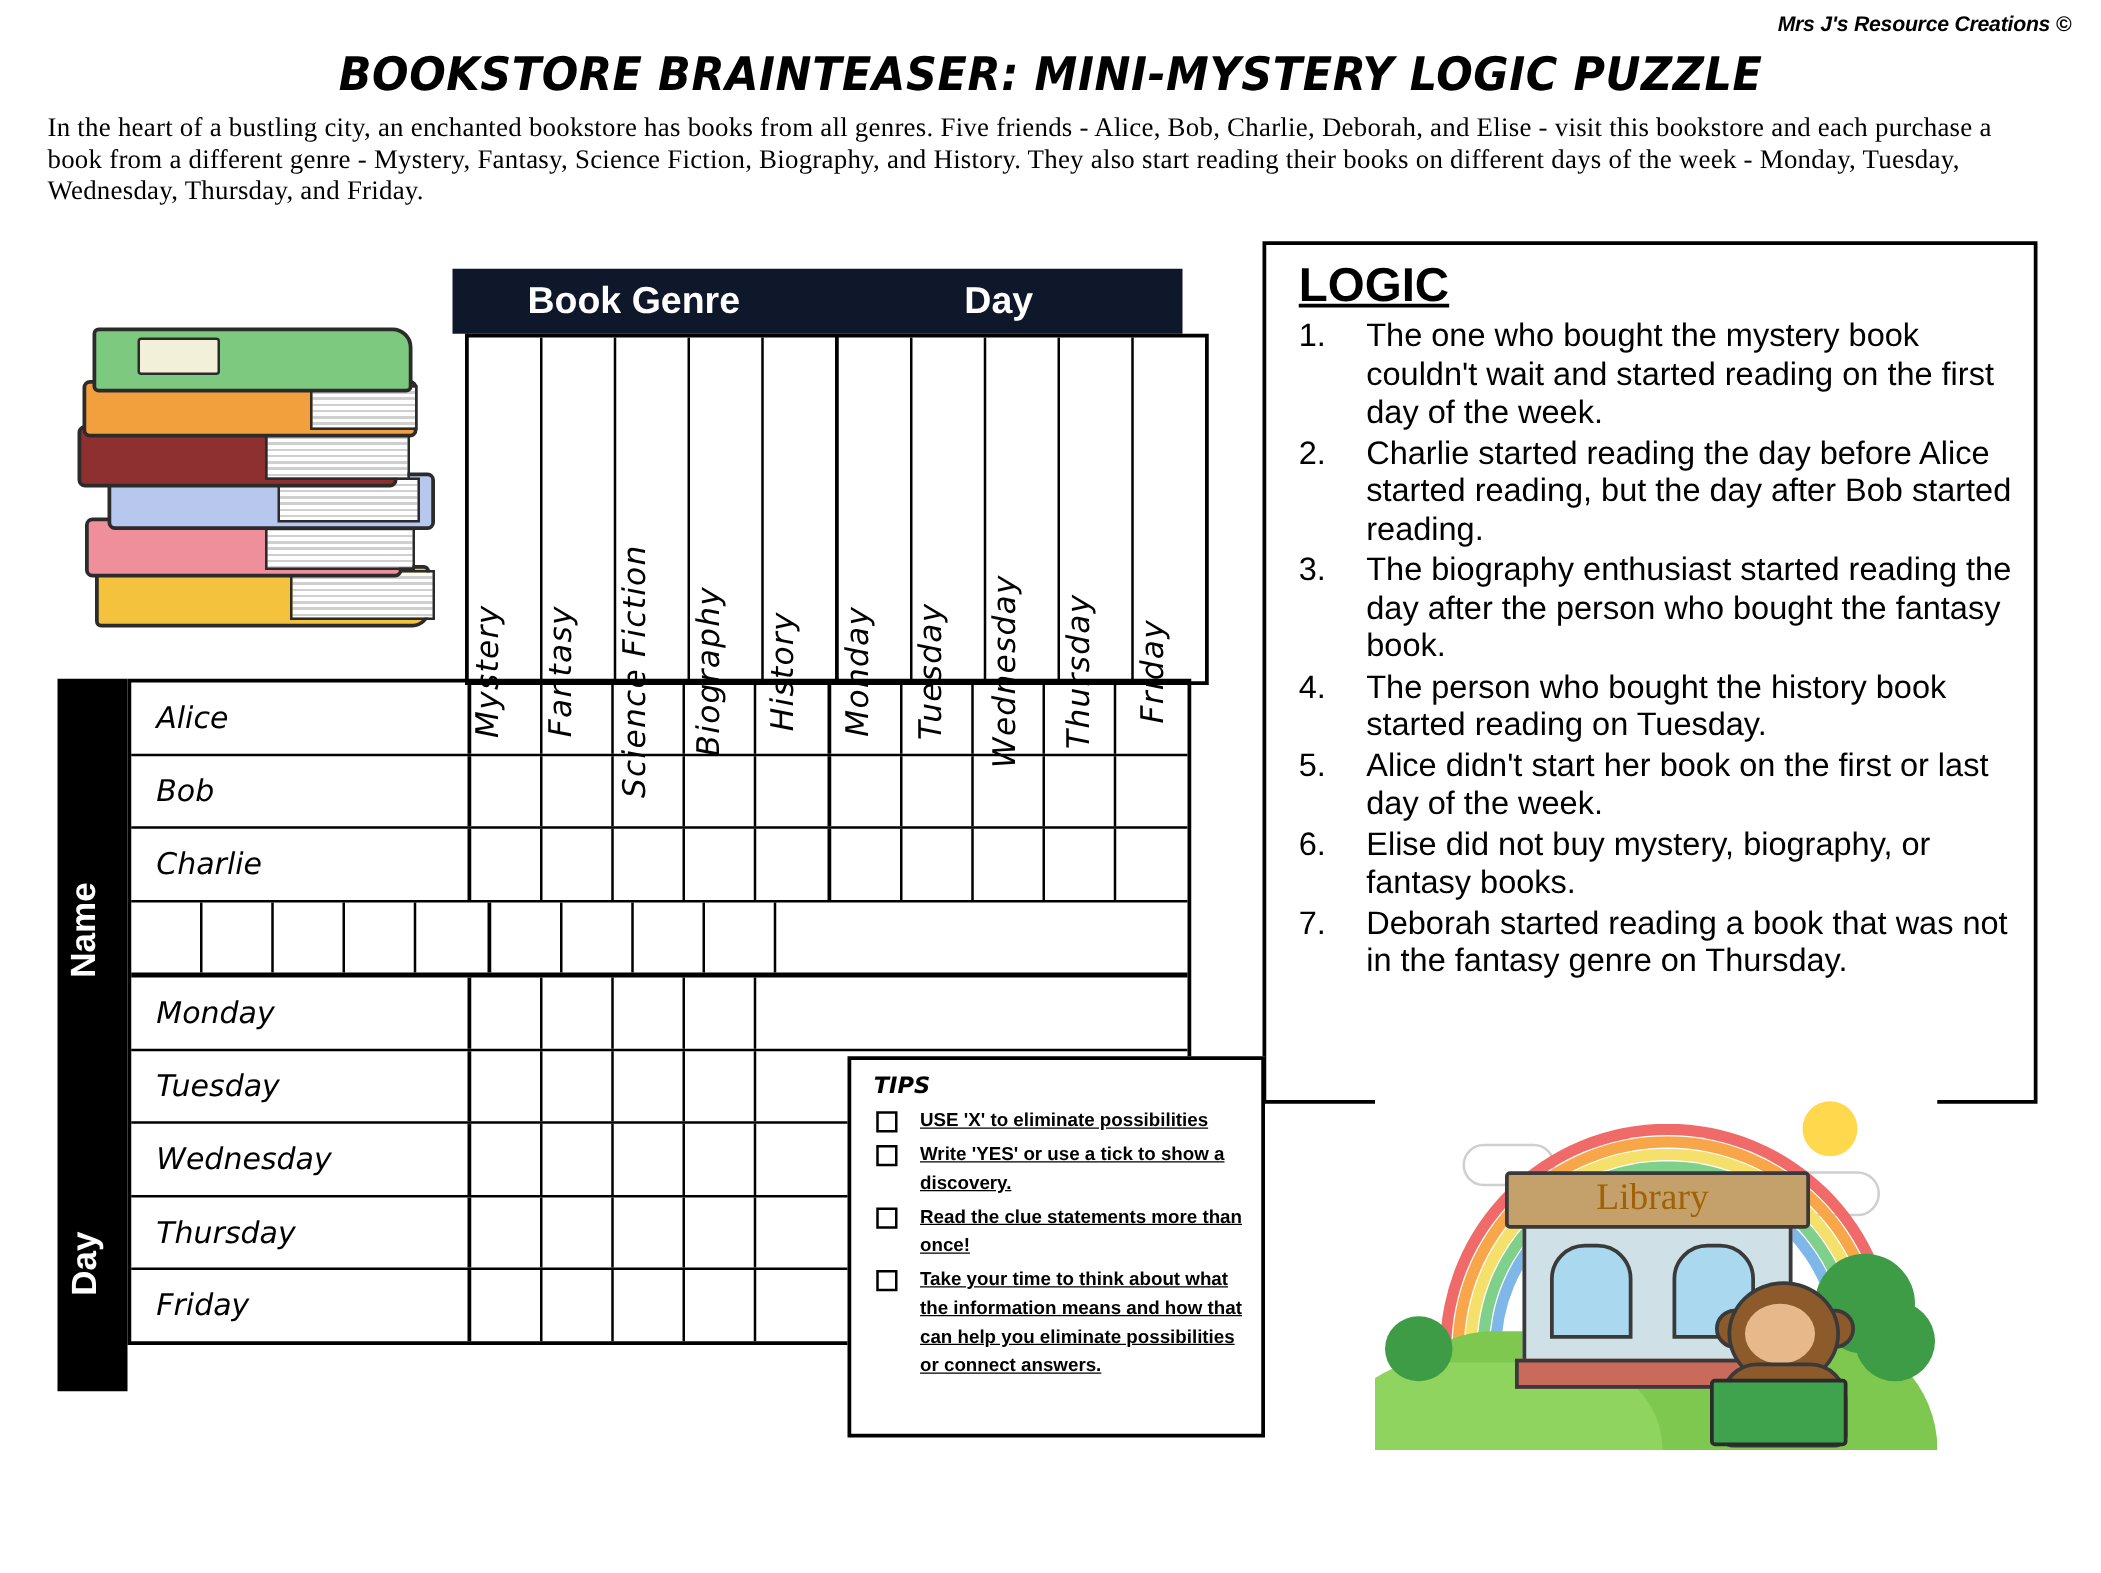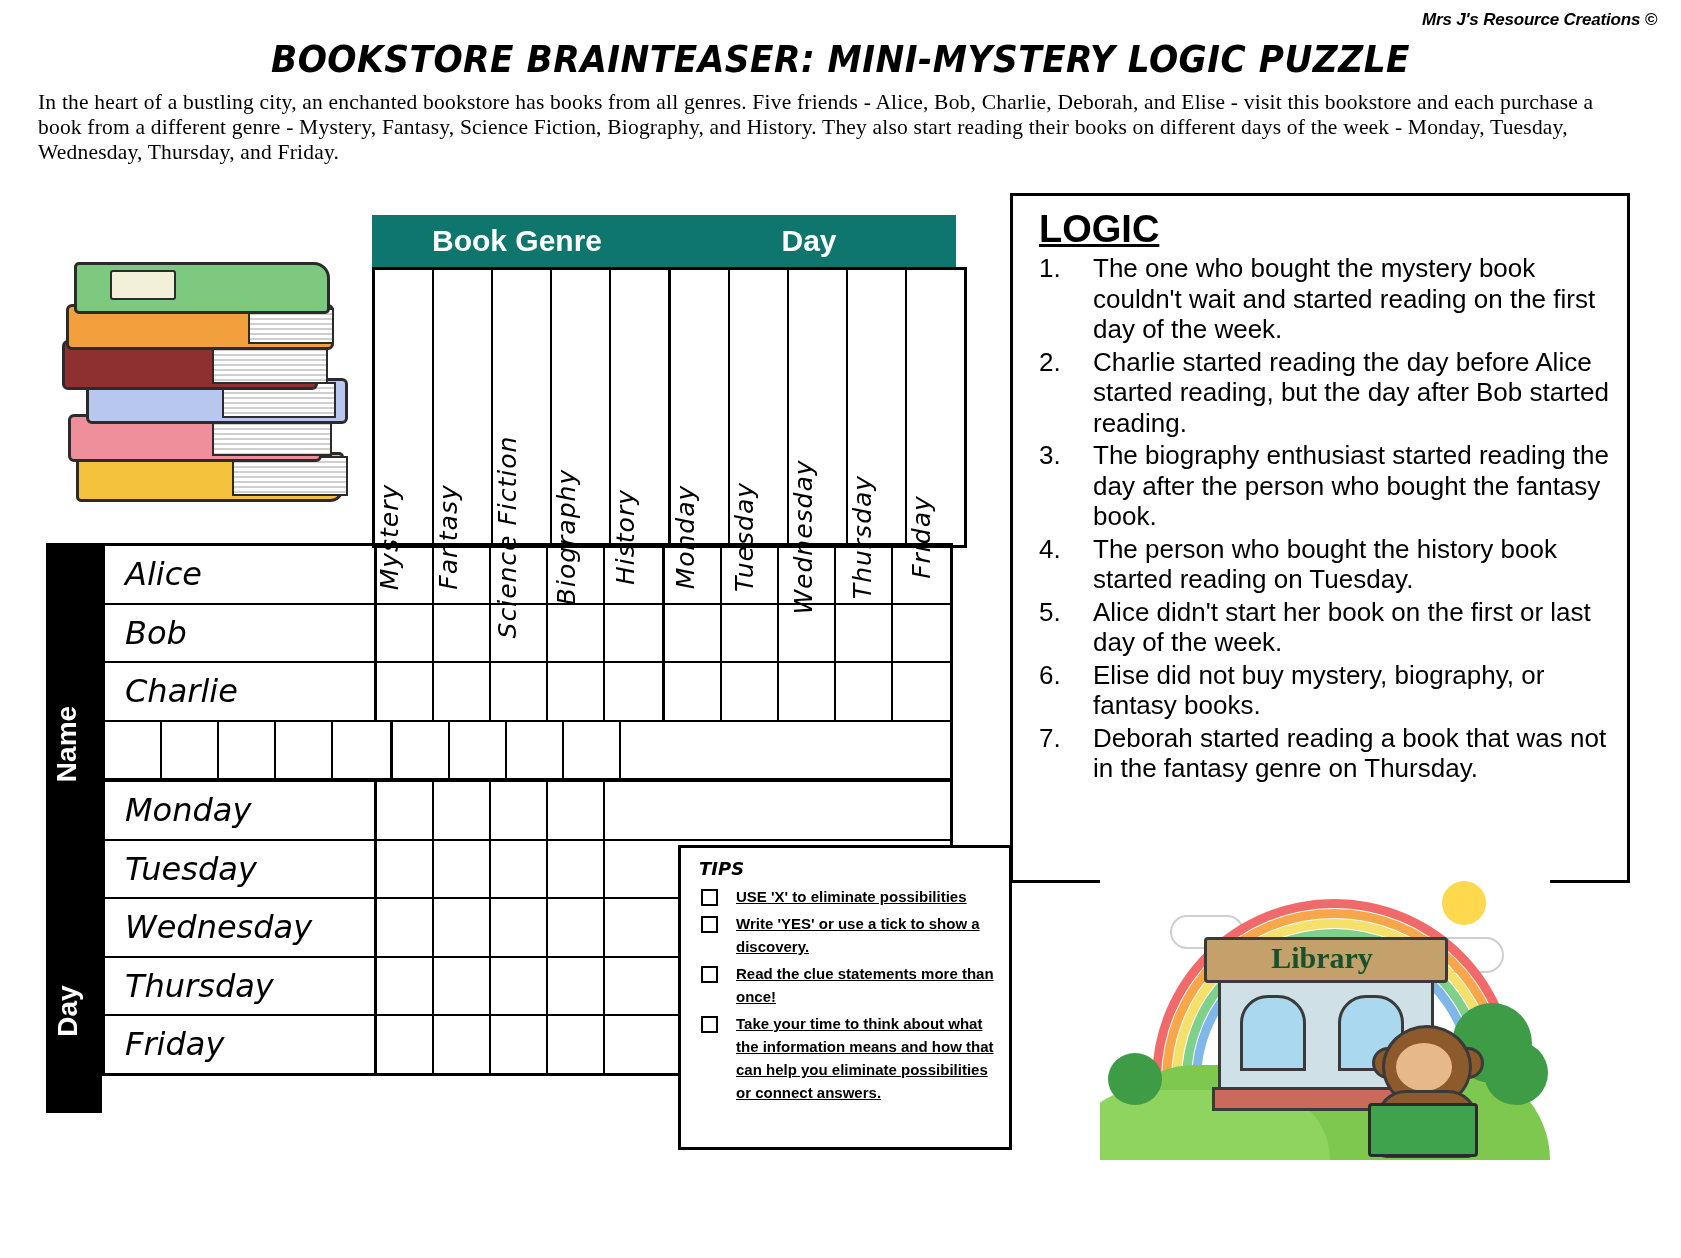--- a/index.html
+++ b/index.html
@@ -76,25 +76,25 @@
   .bk-pages5 { left: 170px; top: 194px; width: 112px; height: 36px; background: repeating-linear-gradient(to bottom,#fff 0 3px,#cfcfcf 3px 5px); border:2px solid #2b2b2b; position:absolute;}
 
   
   .grid-wrap {
     position: absolute;
     left: 46px;
     top: 215px;
   }
   .hdr-band {
     position: absolute;
-    left: 326px;
+    left: 316px;
     top: 0px;
     width: 584px;
     height: 52px;
-    background: #0f766e;
+    background: #0f172a;
     display: flex;
   }
   .hdr-band div {
     color: #fff;
     font-size: 30px;
     font-weight: bold;
     display: flex;
     align-items: center;
     justify-content: center;
     font-family: "Liberation Sans", sans-serif;
@@ -162,21 +162,21 @@
     height: 56.5px;
     border-bottom: 2px solid #000;
   }
   .row:last-child { border-bottom: none; }
   .row.sep-bottom { border-bottom: 4px solid #000; }
   .rname {
     width: 272px;
     display: flex;
     align-items: center;
     padding-left: 20px;
-    font-size: 32px;
+    font-size: 24px;
     font-style: italic;
     font-family: "DejaVu Sans", sans-serif;
     border-right: 3px solid #000;
     box-sizing: border-box;
   }
   .cellgrp { display: flex; border-right: 3px solid #000; }
   .cellgrp:last-child { border-right: none; }
   .cell { width: 57px; border-right: 2px solid #000; box-sizing: border-box; }
   .cellgrp .cell:last-child { border-right: none; }
 
@@ -251,21 +251,21 @@
     width: 450px;
     height: 285px;
     overflow: hidden;
   }
   .lib-sky { position:absolute; left:0; top:0; width:450px; height:285px; background:#fff; }
   .rb { position:absolute; border-radius: 50% 50% 0 0 / 100% 100% 0 0; border-style:solid; border-bottom:none; }
   .grass { position:absolute; left:0; bottom:0; width:450px; height:95px; background:#7ec850; border-radius: 140px 140px 0 0; }
   .grass2 { position:absolute; left:-30px; bottom:0; width:260px; height:70px; background:#8fd45f; border-radius: 120px 120px 0 0; }
   .lib-bldg { position:absolute; left:118px; top:95px; width:210px; height:130px; background:#cfe0e6; border:3px solid #3a3a3a; }
   .lib-roof { position:absolute; left:104px; top:62px; width:238px; height:40px; background:#c4a06a; border:3px solid #3a3a3a; border-radius:4px; }
-  .lib-sign { position:absolute; left:122px; top:66px; width:200px; text-align:center; font-size:30px; font-weight:bold; color:#14532d; font-family:"Liberation Serif", serif; }
+  .lib-sign { position:absolute; left:122px; top:66px; width:200px; text-align:center; font-size:30px; font-weight:normal; color:#a16207; font-family:"Liberation Serif", serif; }
   .lib-win { position:absolute; top:120px; width:60px; height:70px; background:#a9d8ef; border:3px solid #3a3a3a; border-radius:28px 28px 0 0; }
   .lib-win.w1 { left:140px; }
   .lib-win.w2 { left:238px; }
   .lib-base { position:absolute; left:112px; top:212px; width:222px; height:18px; background:#c96a5a; border:3px solid #3a3a3a; }
   .bush { position:absolute; background:#3f9c46; border-radius:50%; }
   .monkey-head { position:absolute; left:282px; top:150px; width:84px; height:78px; background:#8c5a2b; border-radius:50%; border:3px solid #3a3a3a;}
   .monkey-face { position:absolute; left:296px; top:168px; width:56px; height:48px; background:#e7b98a; border-radius:50%; }
   .monkey-ear { position:absolute; width:26px; height:26px; background:#8c5a2b; border:3px solid #3a3a3a; border-radius:50%; }
   .monkey-body { position:absolute; left:276px; top:215px; width:96px; height:62px; background:#8c5a2b; border:3px solid #3a3a3a; border-radius:30px 30px 10px 10px;}
   .monkey-book { position:absolute; left:268px; top:228px; width:104px; height:48px; background:#3fa34d; border:3px solid #2b2b2b; border-radius:4px; }

